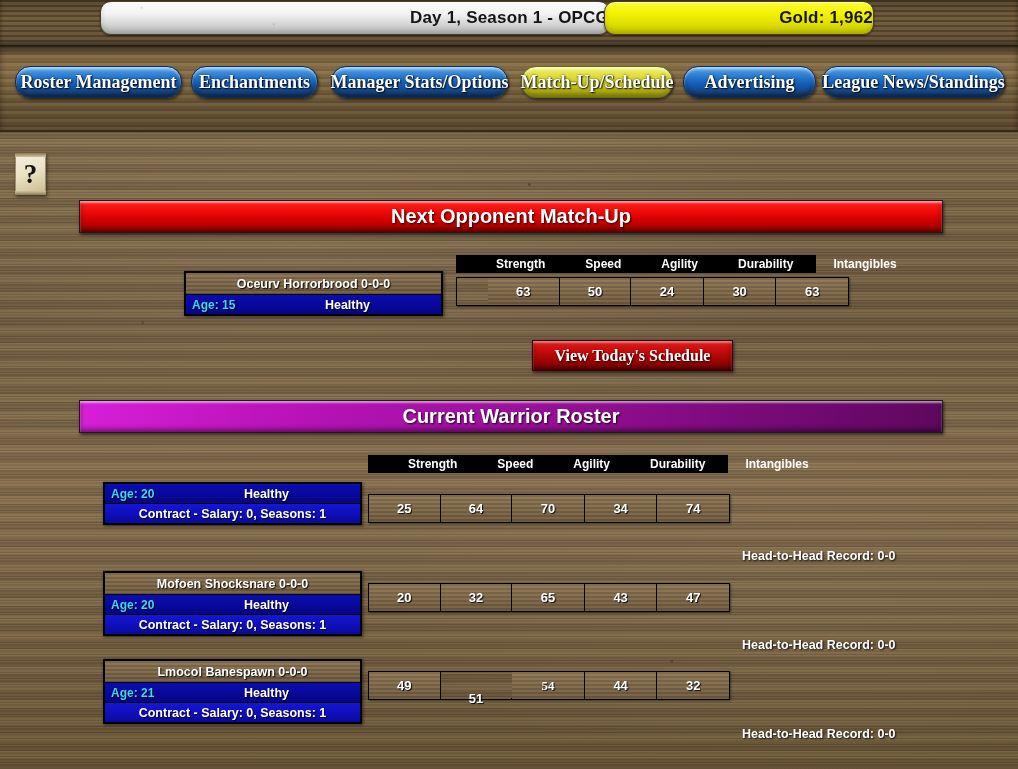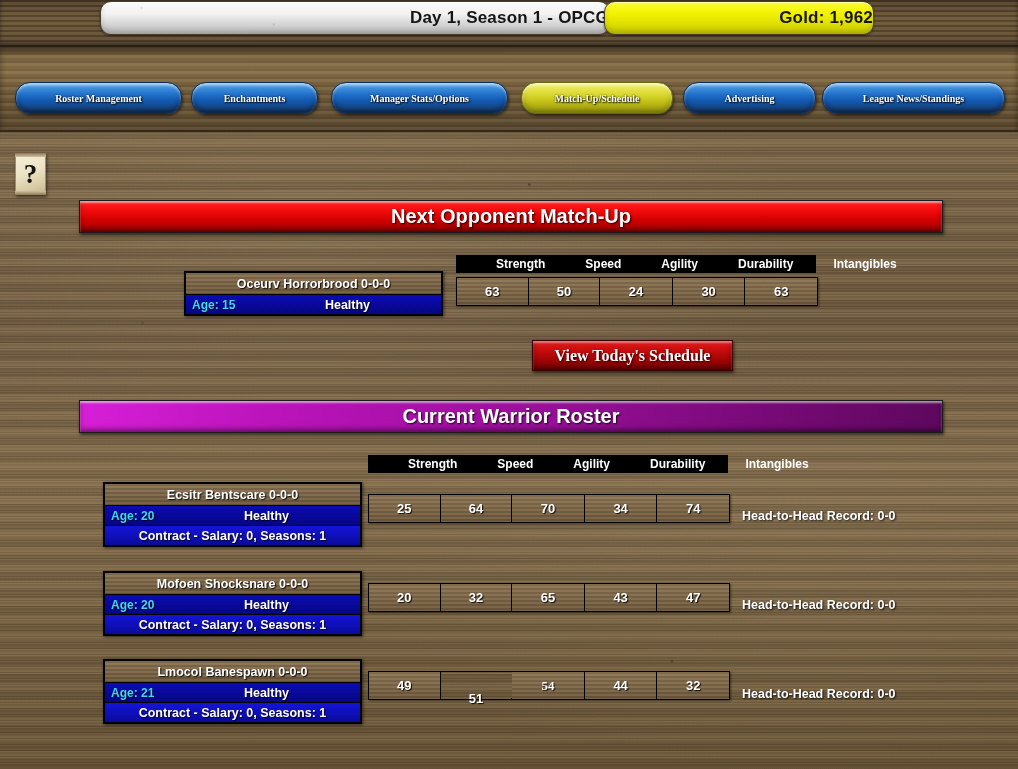--- a/index.html
+++ b/index.html
@@ -102,29 +102,29 @@
       repeating-linear-gradient(180deg,
         rgba(0,0,0,0.13) 0px, rgba(0,0,0,0.13) 2px,
         rgba(200,172,128,0.09) 2px, rgba(200,172,128,0.09) 5px,
         rgba(0,0,0,0.06) 5px, rgba(0,0,0,0.06) 8px),
       linear-gradient(180deg, #3c2f1e 0%, #7e6743 12%, #8a7149 30%, #6f5a3a 62%, #5b4930 100%);
     border-bottom: 2px solid #33281a;
     box-shadow: inset 0 3px 6px rgba(0,0,0,0.40);
   }
   .navbtn {
     position: absolute;
-    top: 82px;
+    top: 66px;
     height: 30px;
     border-radius: 15px;
     display: flex;
     align-items: center;
     justify-content: center;
     font-family: "Liberation Serif", serif;
     font-weight: bold;
-    font-size: 10px;
+    font-size: 18px;
     color: #ffffff;
     text-shadow: 1px 1px 1.5px rgba(0,0,0,0.9), 0 0 2px rgba(0,0,0,0.7);
     border: 1px solid #0c2d5c;
     background:
       linear-gradient(180deg,
         #6fb6ef 0%, #3f8fdc 16%, #1f6ec9 40%,
         #1257ac 62%, #17447f 86%, #0f3566 100%);
     box-shadow:
       inset 0 2px 3px rgba(255,255,255,0.55),
       inset 0 -3px 5px rgba(0,0,0,0.40),
@@ -330,20 +330,21 @@
 
   
   .h2h {
     position: absolute;
     left: 742px;
     color: #ffffff;
     font-weight: bold;
     font-size: 12.5px;
     text-shadow: 1px 1px 2px rgba(0,0,0,0.85);
     white-space: nowrap;
+    margin-top: 40px;
   }
 </style>
 </head>
 <body>
 
 <div class="wood-bg"></div>
 
 <div class="topbar">
   <div class="pill pill-day">
     <span>Day 1, Season 1 - OPCG</span>
@@ -391,21 +392,21 @@
 </div>
 
 <div class="pcard" style="left:184px;top:271px;width:255px;">
   <div class="pcard-name">Oceurv Horrorbrood  0-0-0</div>
   <div class="pcard-row2">
     <div class="pcard-age">Age: 15</div>
     <div class="pcard-health">Healthy</div>
   </div>
 </div>
 
-<div class="stat-row" style="left:456px;top:277px;width:360px;">
+<div class="stat-row" style="left:456px;top:277px;width:360px;padding-left:31px;">
   <div style="width:71px;">63</div>
   <div style="width:71px;">50</div>
   <div style="width:72px;">24</div>
   <div style="width:72px;">30</div>
   <div style="width:72px;">63</div>
 </div>
 
 <div class="sched-btn">
   <span>View Today's Schedule</span>
 </div>
@@ -416,21 +417,20 @@
 
 <div class="stat-head" style="left:368px;top:455px;width:360px;">
   <div style="width:70px;">Strength</div>
   <div style="width:70px;">Speed</div>
   <div style="width:73px;">Agility</div>
   <div style="width:72px;">Durability</div>
   <div style="width:75px;">Intangibles</div>
 </div>
 
 <div class="pcard" style="left:103px;top:482px;width:255px;">
-  <div class="pcard-name">Ecsitr Bentscare  0-0-0</div>
   <div class="pcard-row2">
     <div class="pcard-age">Age: 20</div>
     <div class="pcard-health">Healthy</div>
   </div>
   <div class="pcard-contract">Contract - Salary: 0, Seasons: 1</div>
 </div>
 <div class="stat-row" style="left:368px;top:494px;width:360px;">
   <div style="width:71px;">25</div>
   <div style="width:71px;">64</div>
   <div style="width:72px;">70</div>

